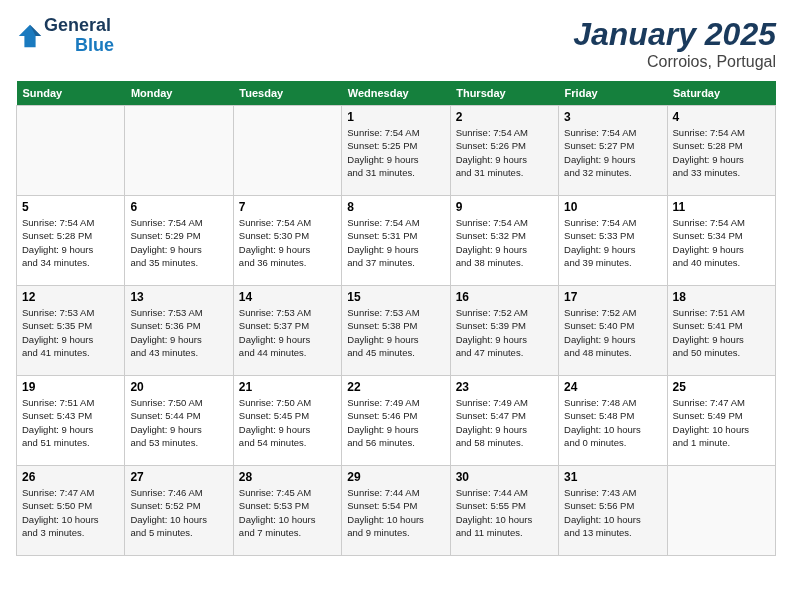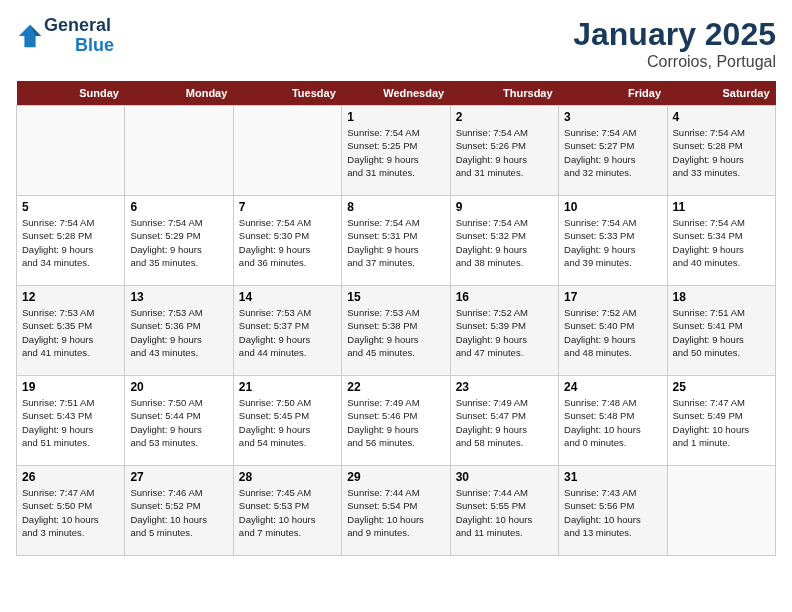--- a/index.html
+++ b/index.html
@@ -34,34 +34,35 @@
       width: 28px;
       height: 28px;
     }
     .title-area {
       text-align: right;
     }
     .calendar-title {
       font-size: 32px;
       font-weight: bold;
       color: #1a3a5c;
+      font-style: italic;
     }
     .calendar-subtitle {
       font-size: 16px;
       color: #444;
     }
     table {
       width: 100%;
       border-collapse: collapse;
       font-size: 10px;
     }
     thead tr th {
-      background-color: #7f1d1d;
+      background-color: #15803d;
       color: #fff;
-      text-align: right;
+      text-align: left;
       padding: 6px 6px;
       font-size: 11px;
       font-weight: bold;
     }
     tbody tr td {
       border: 1px solid #ccc;
       vertical-align: top;
       padding: 4px 5px;
       width: 14.28%;
       min-height: 70px;

